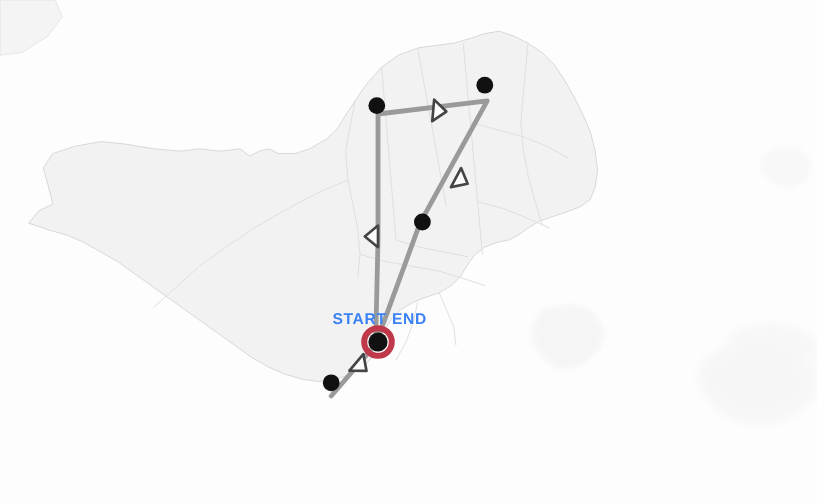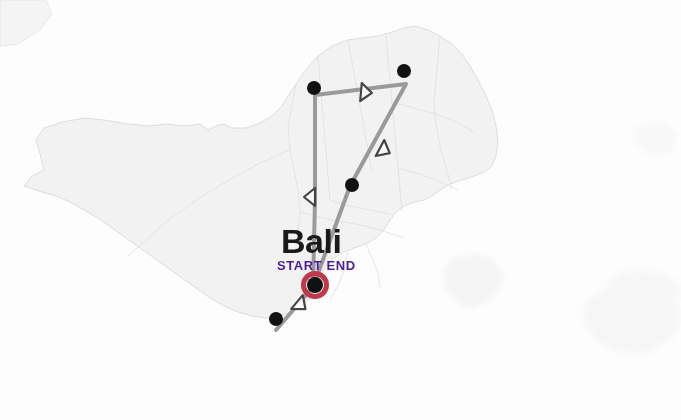--- a/index.html
+++ b/index.html
@@ -141,17 +141,16 @@
       <circle cx="276" cy="319" r="7" fill="#111111"></circle>
     </g>
 
     <g>
       <circle cx="315" cy="285" r="11.5" fill="none" stroke="#c0394b" stroke-width="5"></circle>
       <circle cx="315" cy="285" r="8" fill="#111111"></circle>
     </g>
 
   </svg>
 
-  <div class="map-label" id="title-label" style="color: rgb(26, 26, 26);">Bali</div>
 
-  <div class="map-label" id="startend-label" style="color: #4c1d95;">START END</div>
+  <div class="map-label" id="startend-label" style="color: #3b82f6;">START END</div>
 
 </div>
 
 </body></html>

